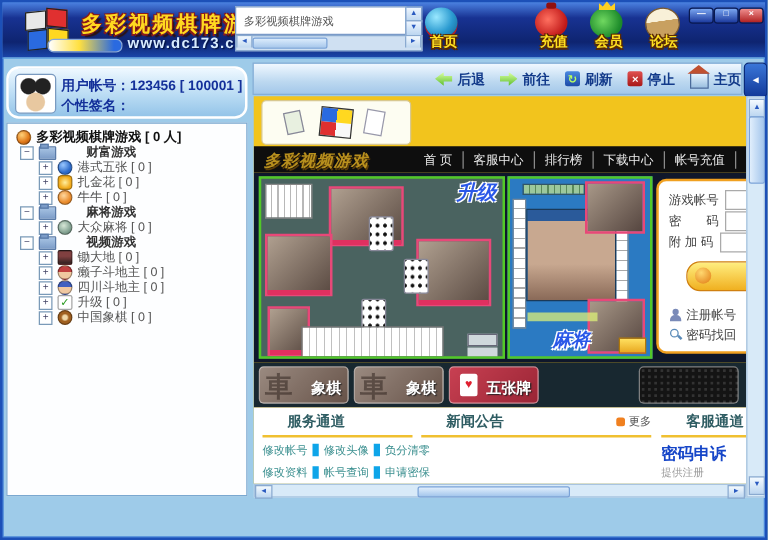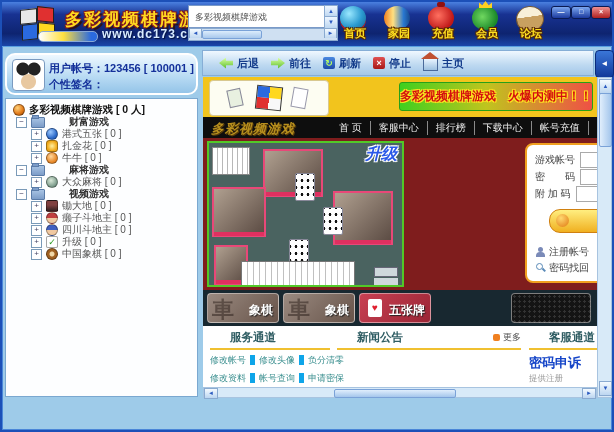--- a/index.html
+++ b/index.html
@@ -78,21 +78,21 @@
   .gi-bull{background:radial-gradient(circle at 40% 35%,#ffd9a0,#e88828 65%);}
   .gi-mahj{background:radial-gradient(circle at 40% 35%,#d8e8d8,#7a9a8a 70%);}
   .gi-mount{border-radius:15%;background:linear-gradient(180deg,#804040 40%,#302020);}
   .gi-lord1{background:linear-gradient(180deg,#c04040 45%,#f0c8a0 46%);}
   .gi-lord2{background:linear-gradient(180deg,#4060c0 45%,#f0c8a0 46%);}
   .gi-up{border-radius:15%;background:#fff;color:#2a9a20;font-size:9px;line-height:10px;text-align:center;font-weight:bold;}
   .gi-chess{background:radial-gradient(circle at 50% 50%,#f0d8a8 0 2px,#a06020 3px);}
   
   .toolbar{position:absolute;left:202px;top:50px;width:392px;height:26px;
     background:linear-gradient(180deg,#f0f8ff,#bcd8f0 60%,#a4c8ea);border:1px solid #86aed6;box-sizing:border-box;
-    display:flex;align-items:center;gap:12px;padding-left:16px;}
+    display:flex;align-items:center;gap:12px;padding-left:4px;justify-content:flex-end;}
   .tbtn{display:flex;align-items:center;gap:4px;font-size:11px;font-weight:bold;color:#123a8a;}
   .ai{display:inline-block;width:14px;height:11px;background:linear-gradient(180deg,#d8ffa0,#58bc28);
      clip-path:polygon(0 50%,50% 0,50% 30%,100% 30%,100% 70%,50% 70%,50% 100%);}
   .ai.fwd{transform:scaleX(-1);}
   .sqi{display:inline-block;width:12px;height:12px;border-radius:2px;color:#fff;font-size:9px;line-height:12px;text-align:center;font-weight:bold;}
   .sq-refresh{background:linear-gradient(180deg,#4a88e0,#1c4aa8);color:#b8ff60;}
   .sq-stop{background:linear-gradient(180deg,#e05050,#a81818);}
   .i-home{display:inline-block;width:13px;height:11px;position:relative;background:linear-gradient(180deg,#e8f4ff,#9cc0e0);margin-top:3px;border:1px solid #4a6a9a;}
   .i-home:before{content:"";position:absolute;left:-3px;top:-7px;border-left:9px solid transparent;border-right:9px solid transparent;border-bottom:7px solid #c05030;}
   .collapse{position:absolute;left:595px;top:50px;width:17px;height:26px;border-radius:4px;border:1px solid #0a2a7a;
@@ -108,21 +108,21 @@
   .promo{position:absolute;left:196px;top:5px;width:192px;height:27px;border-radius:3px;border:1px solid #28a018;
      background:linear-gradient(90deg,#3fd01f,#c0c41e 45%,#ef5045);overflow:hidden;}
   .promo span{display:block;text-align:center;line-height:27px;font-size:12px;font-weight:bold;color:#d40f0f;white-space:nowrap;
      text-shadow:-1px -1px 0 #ffe020,1px -1px 0 #ffe020,-1px 1px 0 #ffe020,1px 1px 0 #ffe020;}
   .pnavbar{position:absolute;left:0;top:40px;width:394px;height:21px;background:#0e0e0e;}
   .plogo{position:absolute;left:8px;top:3px;font-size:13px;font-weight:bold;font-style:italic;letter-spacing:1px;color:#b8901e;
      text-shadow:1px 1px 0 #5a3c08;}
   .pmenu{position:absolute;left:128px;top:0;height:21px;display:flex;align-items:center;}
   .pmenu span{font-size:10px;color:#ececec;padding:0 8px;border-right:1px solid #8a8a8a;white-space:nowrap;}
   .pmenu span:last-child{border-right:none;}
-  .pmain{position:absolute;left:0;top:61px;width:394px;height:152px;background:#7f1d1d;}
+  .pmain{position:absolute;left:0;top:61px;width:394px;height:152px;background:#0f172a;}
   
   .shot1{position:absolute;left:4px;top:3px;width:197px;height:146px;background:#4a6360;border:2px solid #52c828;box-sizing:border-box;overflow:hidden;}
   .sj-title{position:absolute;right:5px;top:1px;font-size:16px;font-weight:bold;font-style:italic;color:#2a58e8;
      text-shadow:-1px -1px 0 #fff,1px -1px 0 #fff,-1px 1px 0 #fff,1px 1px 0 #fff;}
   .vid{position:absolute;border:2px solid #e84878;background:linear-gradient(135deg,#b0a090,#5a4a42);}
   .vid:after{content:"";position:absolute;left:0;right:0;bottom:-1px;height:4px;background:#e03060;}
   .sv1{left:54px;top:6px;width:56px;height:44px;} .sv2{left:3px;top:44px;width:50px;height:46px;}
   .sv3{left:124px;top:48px;width:56px;height:50px;} .sv4{left:5px;top:102px;width:30px;height:36px;}
   .pcard{position:absolute;width:18px;height:26px;background:#fff;border:1px solid #889;border-radius:2px;
      background-image:radial-gradient(#111 1.2px,transparent 1.6px);background-size:6px 7px;background-position:3px 3px;}
@@ -234,24 +234,20 @@
     <div class="mvbtn mv-dn">▼</div>
     <div class="mhscroll">
       <div class="mhs-l">◄</div>
       <div class="mhs-thumb"></div>
       <div class="mhs-r">►</div>
     </div>
 
     <div class="tnav nv0">
       <span class="big i-globe"></span>
       <span class="lbl">首页</span>
-    </div>
-    <div class="tnav nv1">
-      <span class="big i-balloon"></span>
-      <span class="lbl">家园</span>
     </div>
     <div class="tnav nv2">
       <span class="big i-moneybag"></span>
       <span class="lbl">充值</span>
     </div>
     <div class="tnav nv3">
       <span class="big i-memberbag"></span>
       <span class="lbl">会员</span>
     </div>
     <div class="tnav nv4">
@@ -364,23 +360,20 @@
   </div>
   <div class="collapse">◄</div>
 
   <div class="page">
 
     <div class="cubepanel">
       <span class="cp-tile"></span>
       <span class="cp-cube"></span>
       <span class="cp-card"></span>
     </div>
-    <div class="promo">
-      <span>多彩视频棋牌游戏　火爆内测中！！</span>
-    </div>
 
     <div class="pnavbar">
       <span class="plogo">多彩视频游戏</span>
       <span class="pmenu">
         <span>首 页</span>
         <span>客服中心</span>
         <span>排行榜</span>
         <span>下载中心</span>
         <span>帐号充值</span>
         <span>比赛中心</span>
@@ -397,20 +390,31 @@
         <div class="vid sv2"></div>
         <div class="vid sv3"></div>
         <div class="vid sv4"></div>
         <div class="pcard pc1"></div>
         <div class="pcard pc2"></div>
         <div class="pcard pc3"></div>
         <div class="fan"></div>
         <div class="sjbtn"></div>
       </div>
 
+      <div class="shot2">
+        <div class="mj-top"></div>
+        <div class="mj-colL"></div>
+        <div class="mj-colR"></div>
+        <div class="mj-vid"></div>
+        <div class="mj-v mj-v1"></div>
+        <div class="mj-v mj-v2"></div>
+        <div class="mj-cap"></div>
+        <div class="mj-title">麻将</div>
+        <div class="mj-btn"></div>
+      </div>
 
       <div class="loginp">
         <div class="lrow">
           <span>游戏帐号</span>
           <input style="">
         </div>
         <div class="lrow">
           <span>密　　码</span>
           <input type="password" style="">
         </div>

